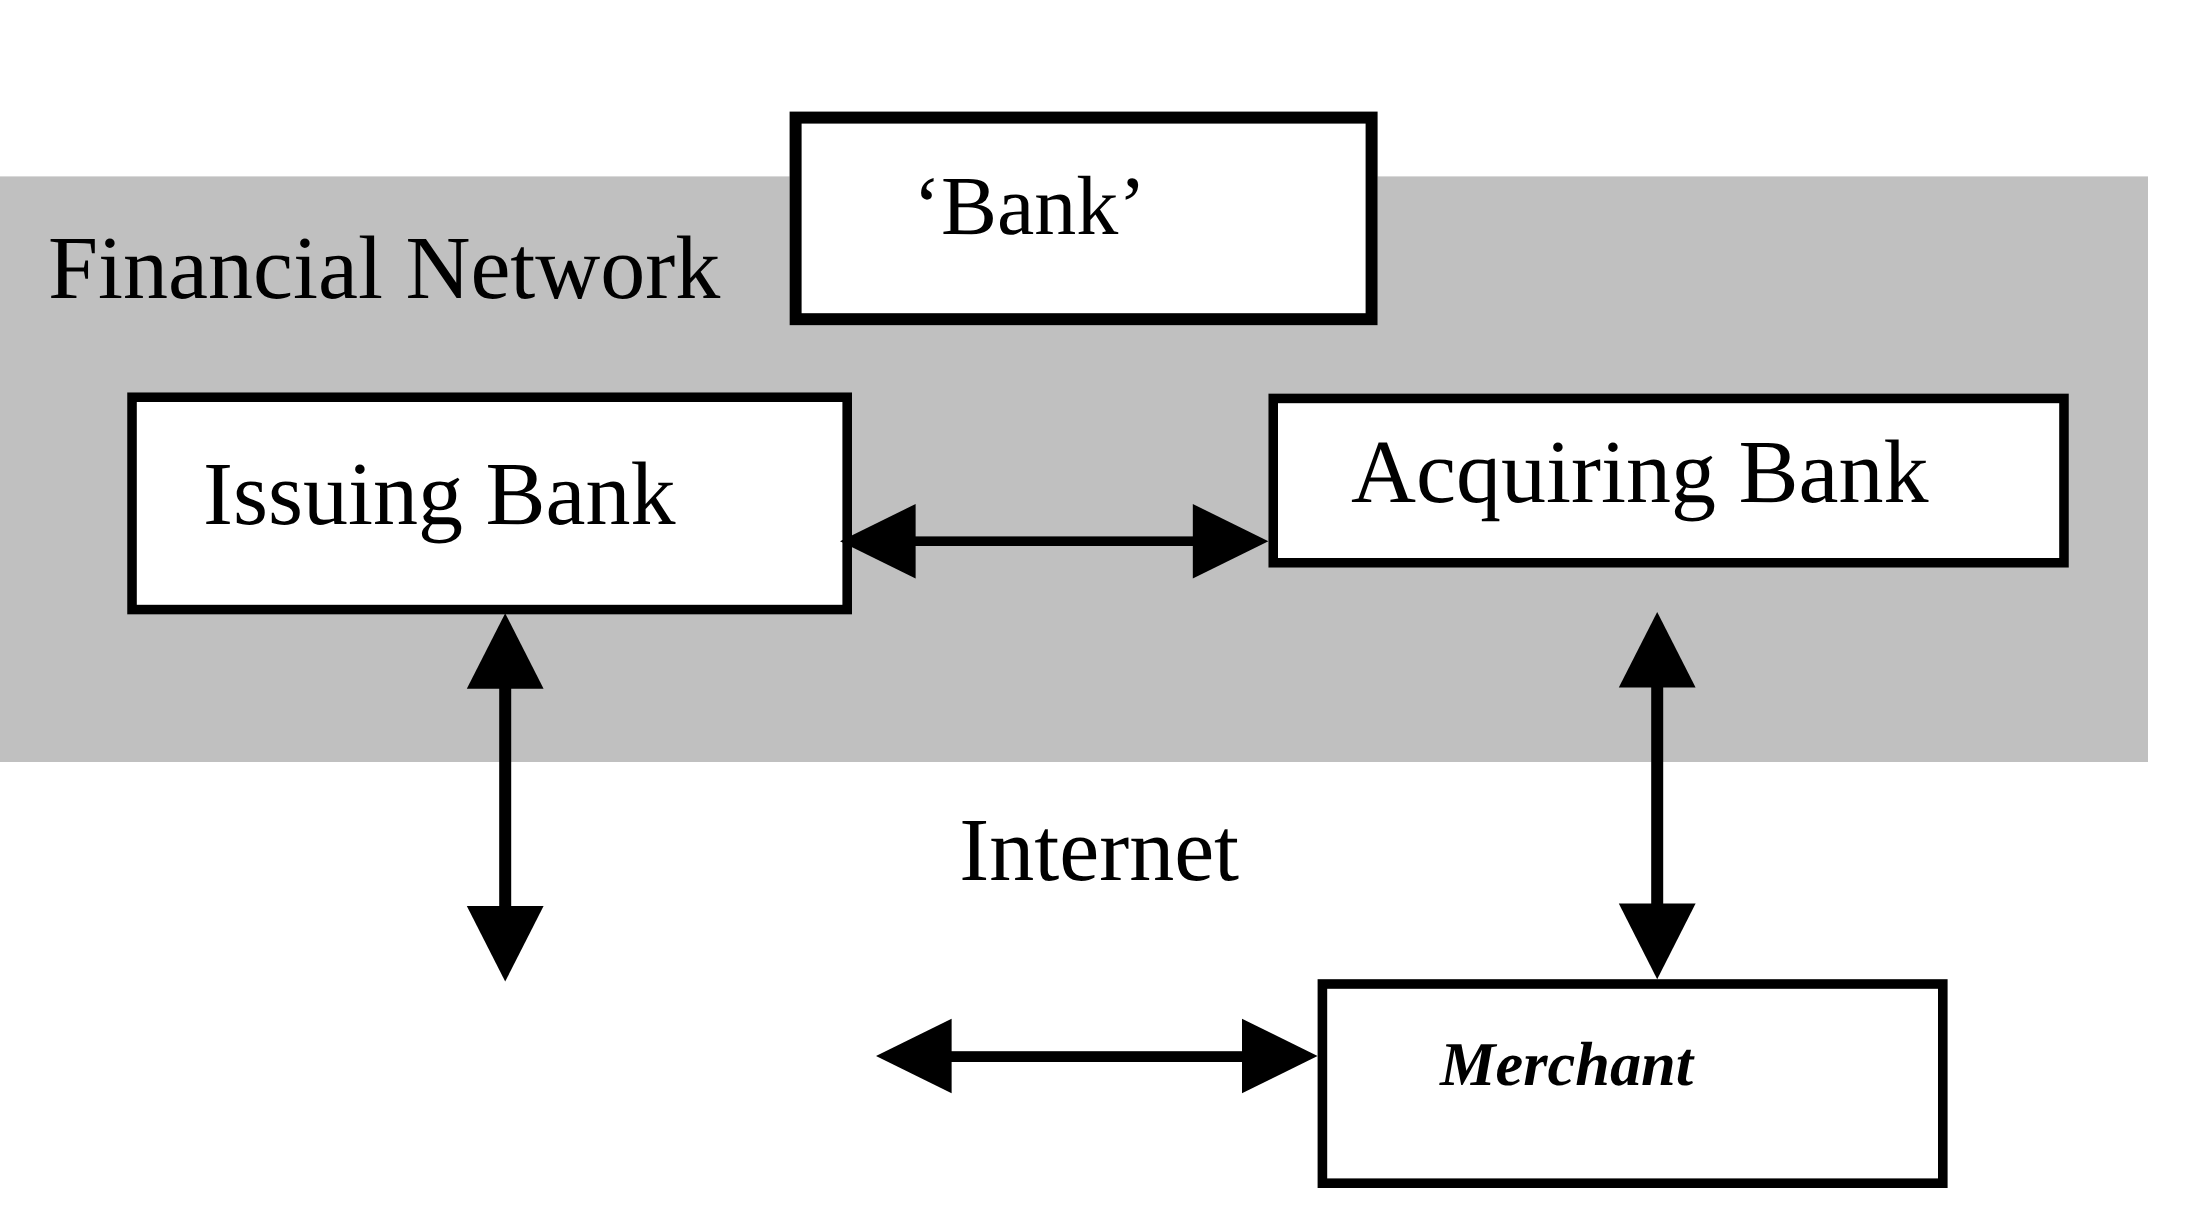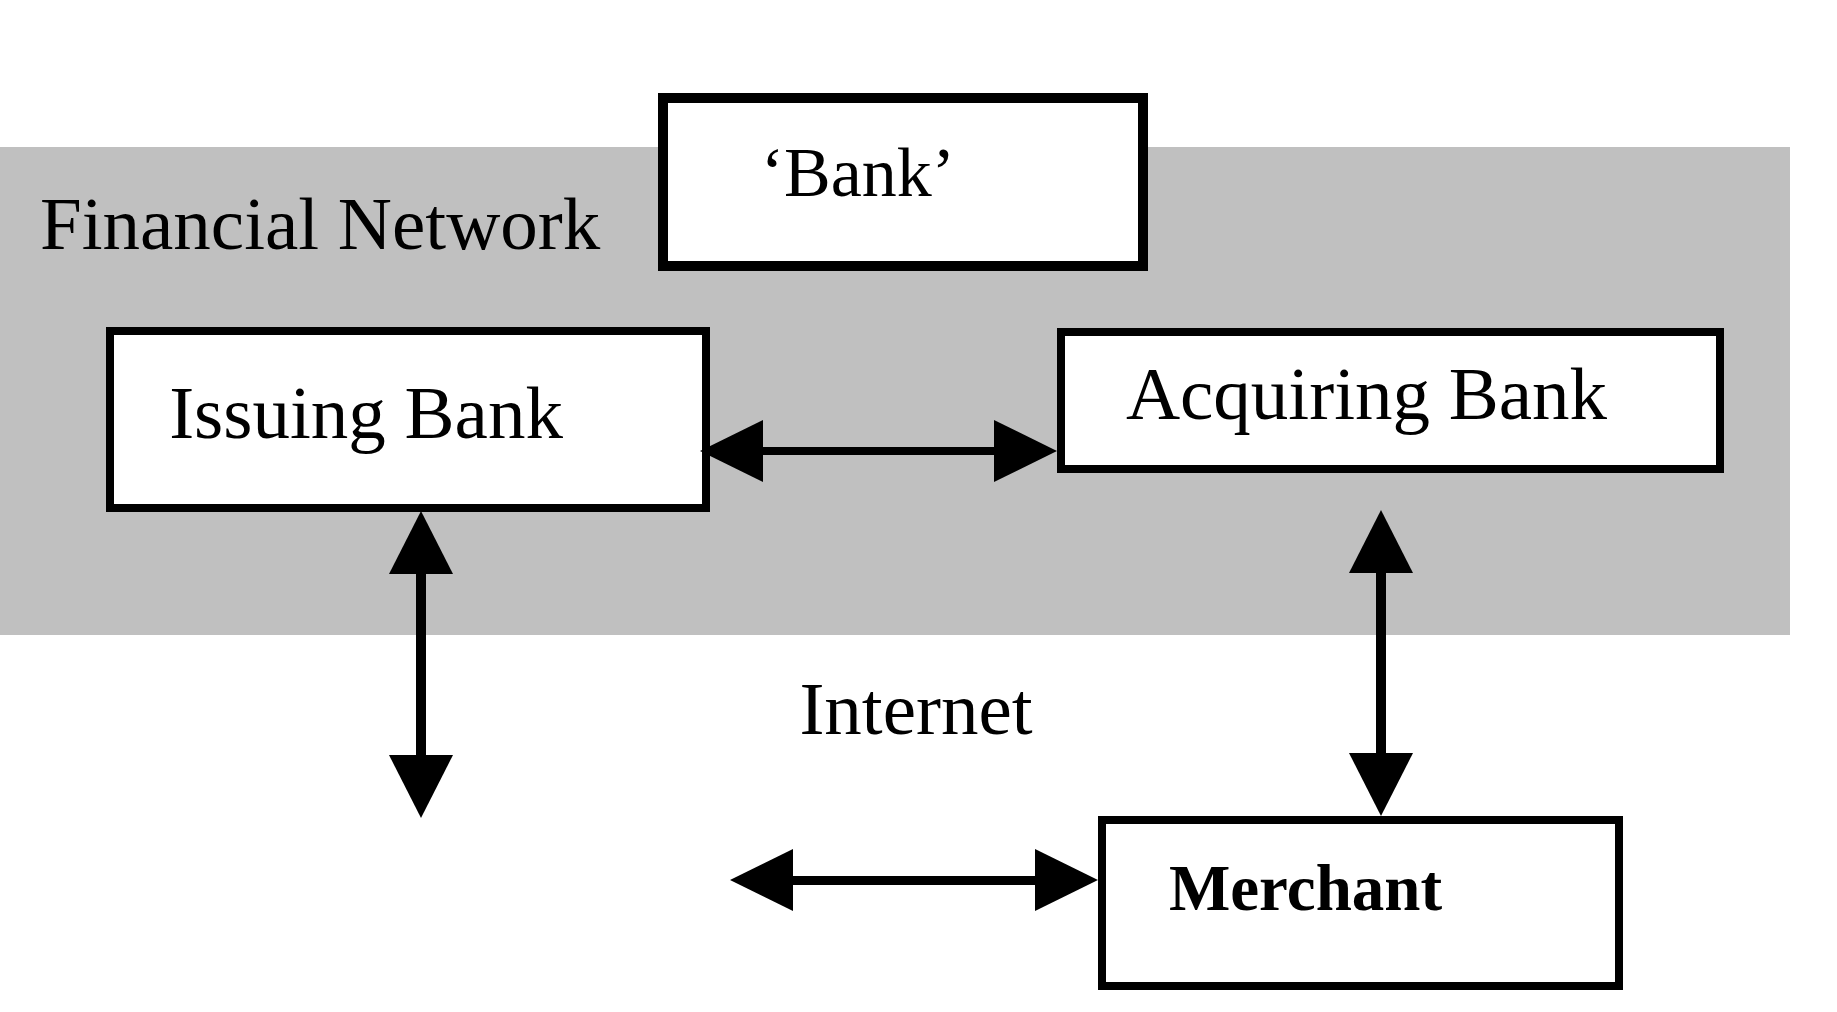--- a/index.html
+++ b/index.html
@@ -58,21 +58,21 @@
     font-size: 75px;
   }
   .node-acquiring .lbl { padding-right: 48px; padding-bottom: 14px; }
   .node-customer {
     left: 180px; top: 816px; width: 550px; height: 174px;
     font-weight: bold; font-size: 78px;
   }
   .node-customer .lbl { padding-bottom: 34px; }
   .node-merchant {
     left: 1098px; top: 816px; width: 525px; height: 174px;
-    font-weight: bold; font-size: 65px;
+    font-weight: bold; font-size: 52px; font-style: italic;
   }
   .node-merchant .lbl { padding-right: 110px; padding-bottom: 30px; }
 
   .arrow { position: absolute; }
   .arrow .part { position: absolute; }
   .shaft { background: #000000; }
   .tri { width: 0; height: 0; }
   .tri-west  { border-top: 31px solid transparent; border-bottom: 31px solid transparent; border-right: 63px solid #000000; }
   .tri-east  { border-top: 31px solid transparent; border-bottom: 31px solid transparent; border-left: 63px solid #000000; }
   .tri-north { border-left: 32px solid transparent; border-right: 32px solid transparent; border-bottom: 63px solid #000000; }

